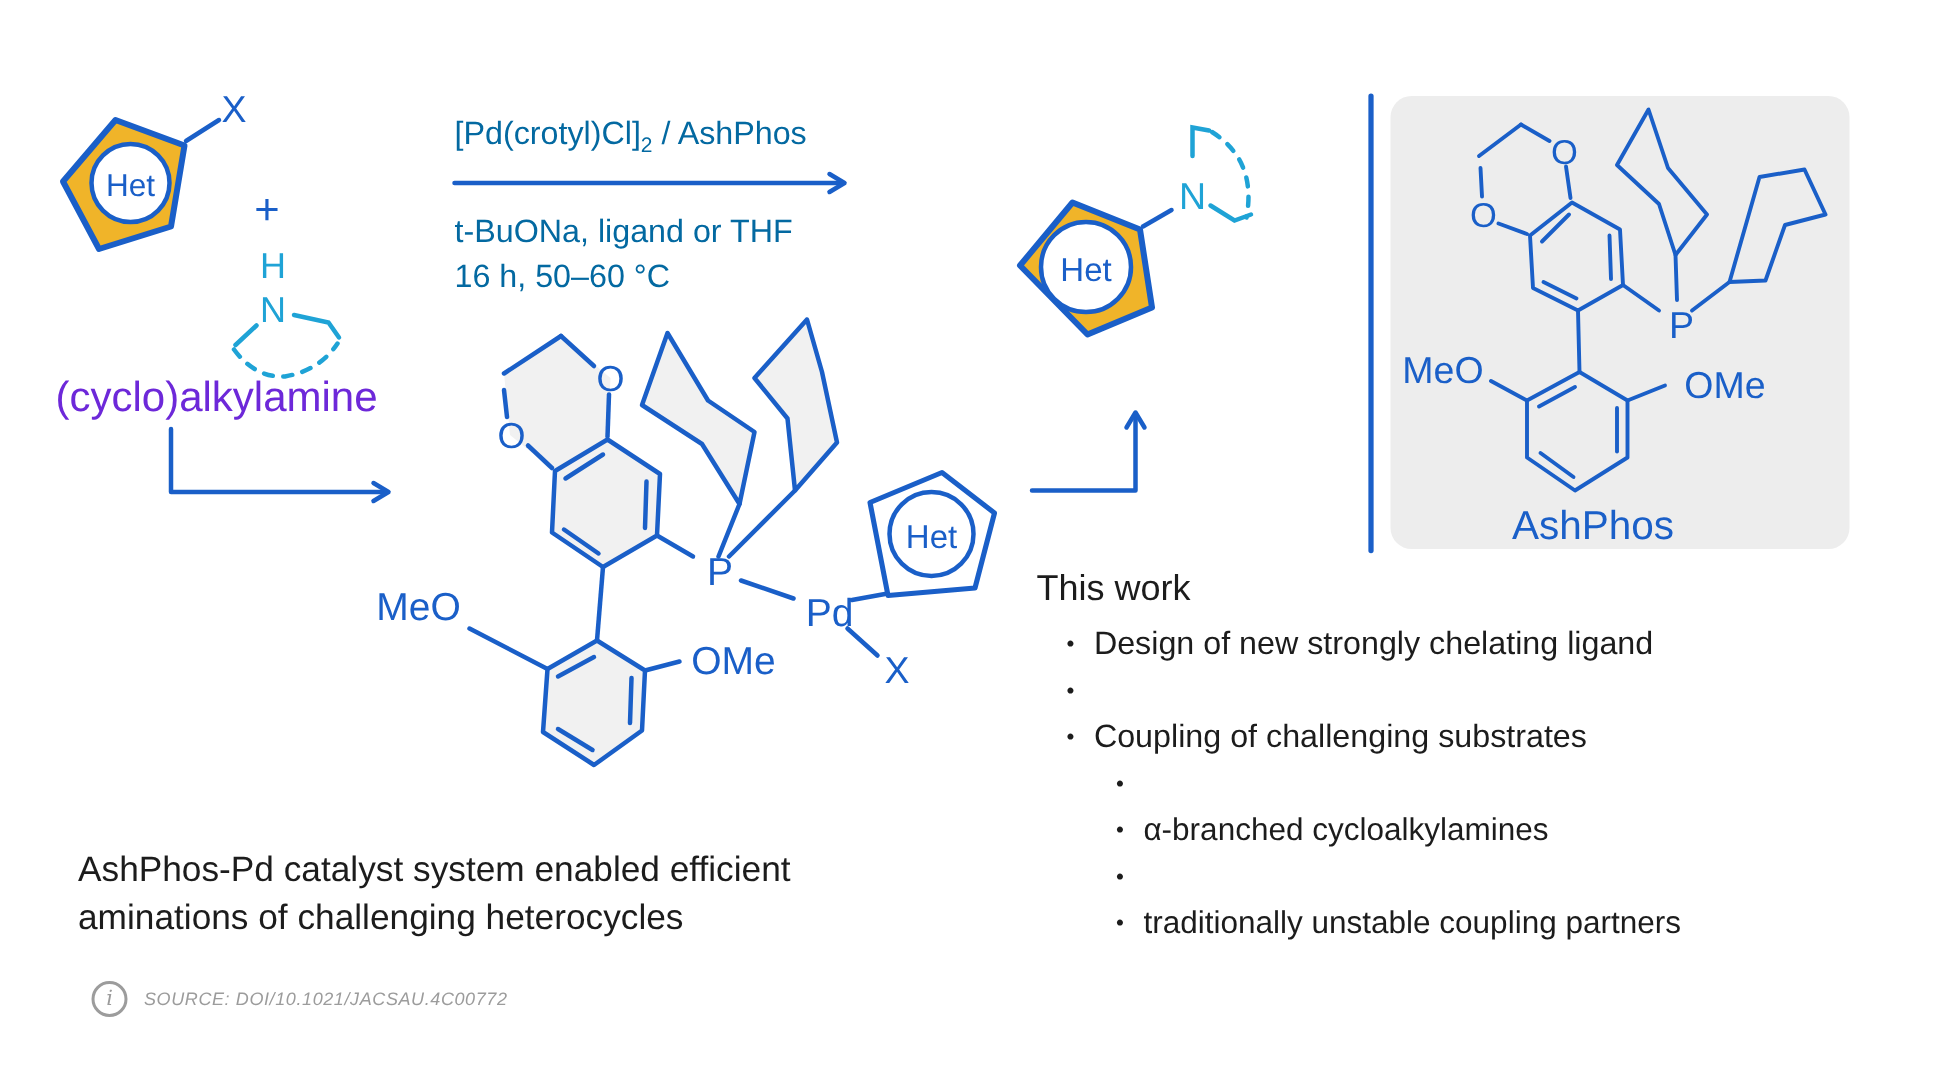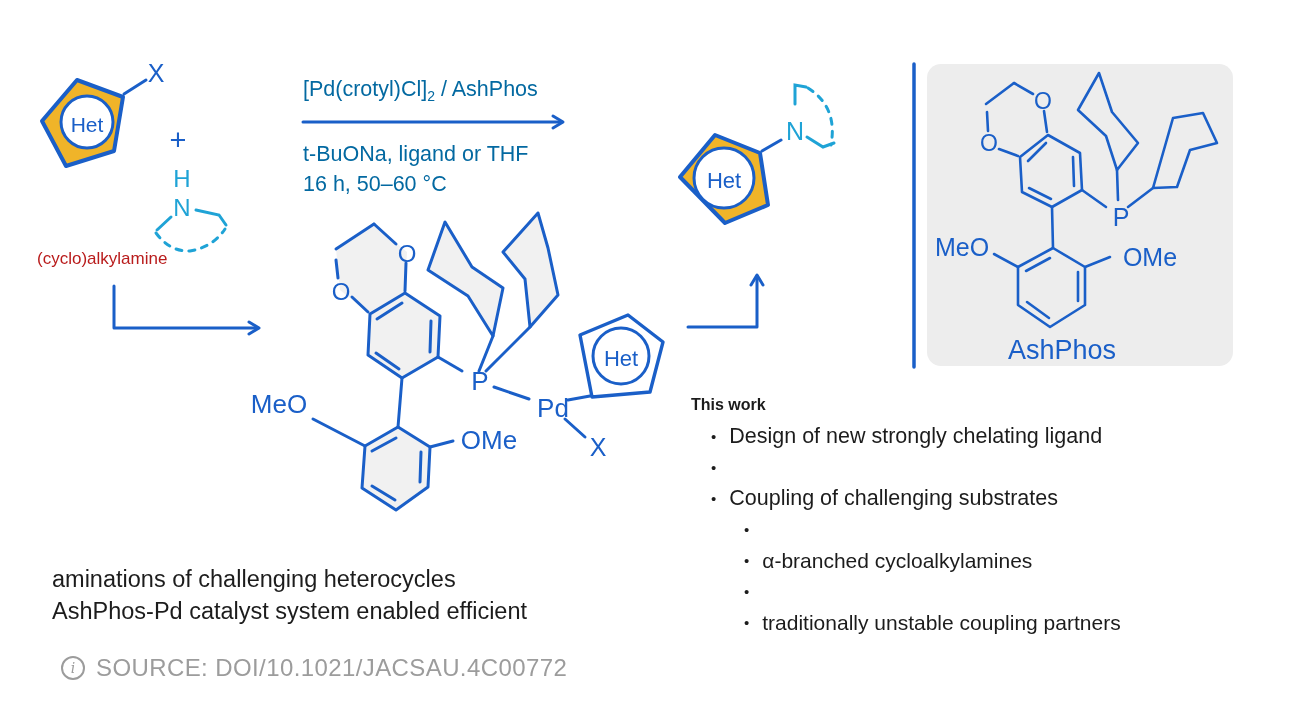--- a/index.html
+++ b/index.html
@@ -20,30 +20,30 @@
   .pentw{fill:#ffffff;stroke:#1a5fc8;stroke-width:3.4;stroke-linejoin:round;}
   .circ {fill:#ffffff;stroke:#1a5fc8;stroke-width:3;}
   .cy   {stroke:#1fa3d6;stroke-width:3;stroke-linecap:round;fill:none;}
   .cyd  {stroke:#1fa3d6;stroke-width:3;stroke-linecap:round;fill:none;stroke-dasharray:6 7;}
   .lbl  {fill:#1a5fc8;text-anchor:middle;dominant-baseline:central;font-weight:500;}
   .lblc {fill:#1fa3d6;text-anchor:middle;dominant-baseline:central;font-weight:500;}
   .arrw {stroke:#1a5fc8;stroke-width:3;fill:none;stroke-linecap:round;stroke-linejoin:round;}
   
   .cond{font-size:21.5px;line-height:27px;color:#0369a1;white-space:nowrap;}
   .cond sub{font-size:14px;}
-  .amine-cap{font-size:17px;color:#b91c1c;white-space:nowrap;}
-  .tw-title{font-size:16px;margin:17px 0 7px 0;font-weight:700;}
+  .amine-cap{font-size:28px;color:#6d28d9;white-space:nowrap;}
+  .tw-title{font-size:24px;margin:0 0 7px 0;font-weight:400;}
   .tw ul{list-style:none;margin:0;padding:0;}
   .tw li{display:flex;align-items:flex-start;font-size:21.5px;line-height:31px;white-space:nowrap;}
   .tw li .dot{font-size:15px;line-height:31px;margin-right:13px;}
   .tw li.main{padding-left:20px;}
   .tw li.sub{padding-left:53px;font-size:21px;}
   .caption{font-size:23.5px;line-height:31.5px;color:#1c1c1c;white-space:nowrap;}
   .source{display:flex;align-items:center;gap:11px;color:#9c9c9c;}
-  .source .txt{font-size:24px;letter-spacing:0.4px;white-space:nowrap;}
+  .source .txt{font-size:12px;letter-spacing:0.4px;white-space:nowrap;font-style:italic;}
   .source .info{width:20px;height:20px;border:2px solid #9c9c9c;border-radius:50%;
      display:flex;align-items:center;justify-content:center;
      font-family:"DejaVu Serif",serif;font-style:italic;font-size:14px;line-height:1;}
 </style>
 </head>
 <body>
 
 <svg class="abs" style="left:0;top:0" width="1300" height="720" viewBox="0 0 1300 720">
   <defs>
     <marker id="ah" markerWidth="18" markerHeight="18" viewBox="0 0 18 18" refX="13" refY="9" orient="auto" markerUnits="userSpaceOnUse">
@@ -197,20 +197,20 @@
         <span class="dot">•</span>
       </li>
     <li class="sub">
         <span class="dot">•</span>
         <span>traditionally unstable coupling partners</span>
       </li>
   </ul>
 </div>
 
 <div class="abs caption" style="left:52px;top:564px">
+  <div>AshPhos-Pd catalyst system enabled efficient</div>
   <div>aminations of challenging heterocycles</div>
-  <div>AshPhos-Pd catalyst system enabled efficient</div>
 </div>
 
 <div class="abs source" style="left:61px;top:654px">
   <span class="info">i</span>
   <span class="txt">SOURCE: DOI/10.1021/JACSAU.4C00772</span>
 </div>
 
 </body></html>

